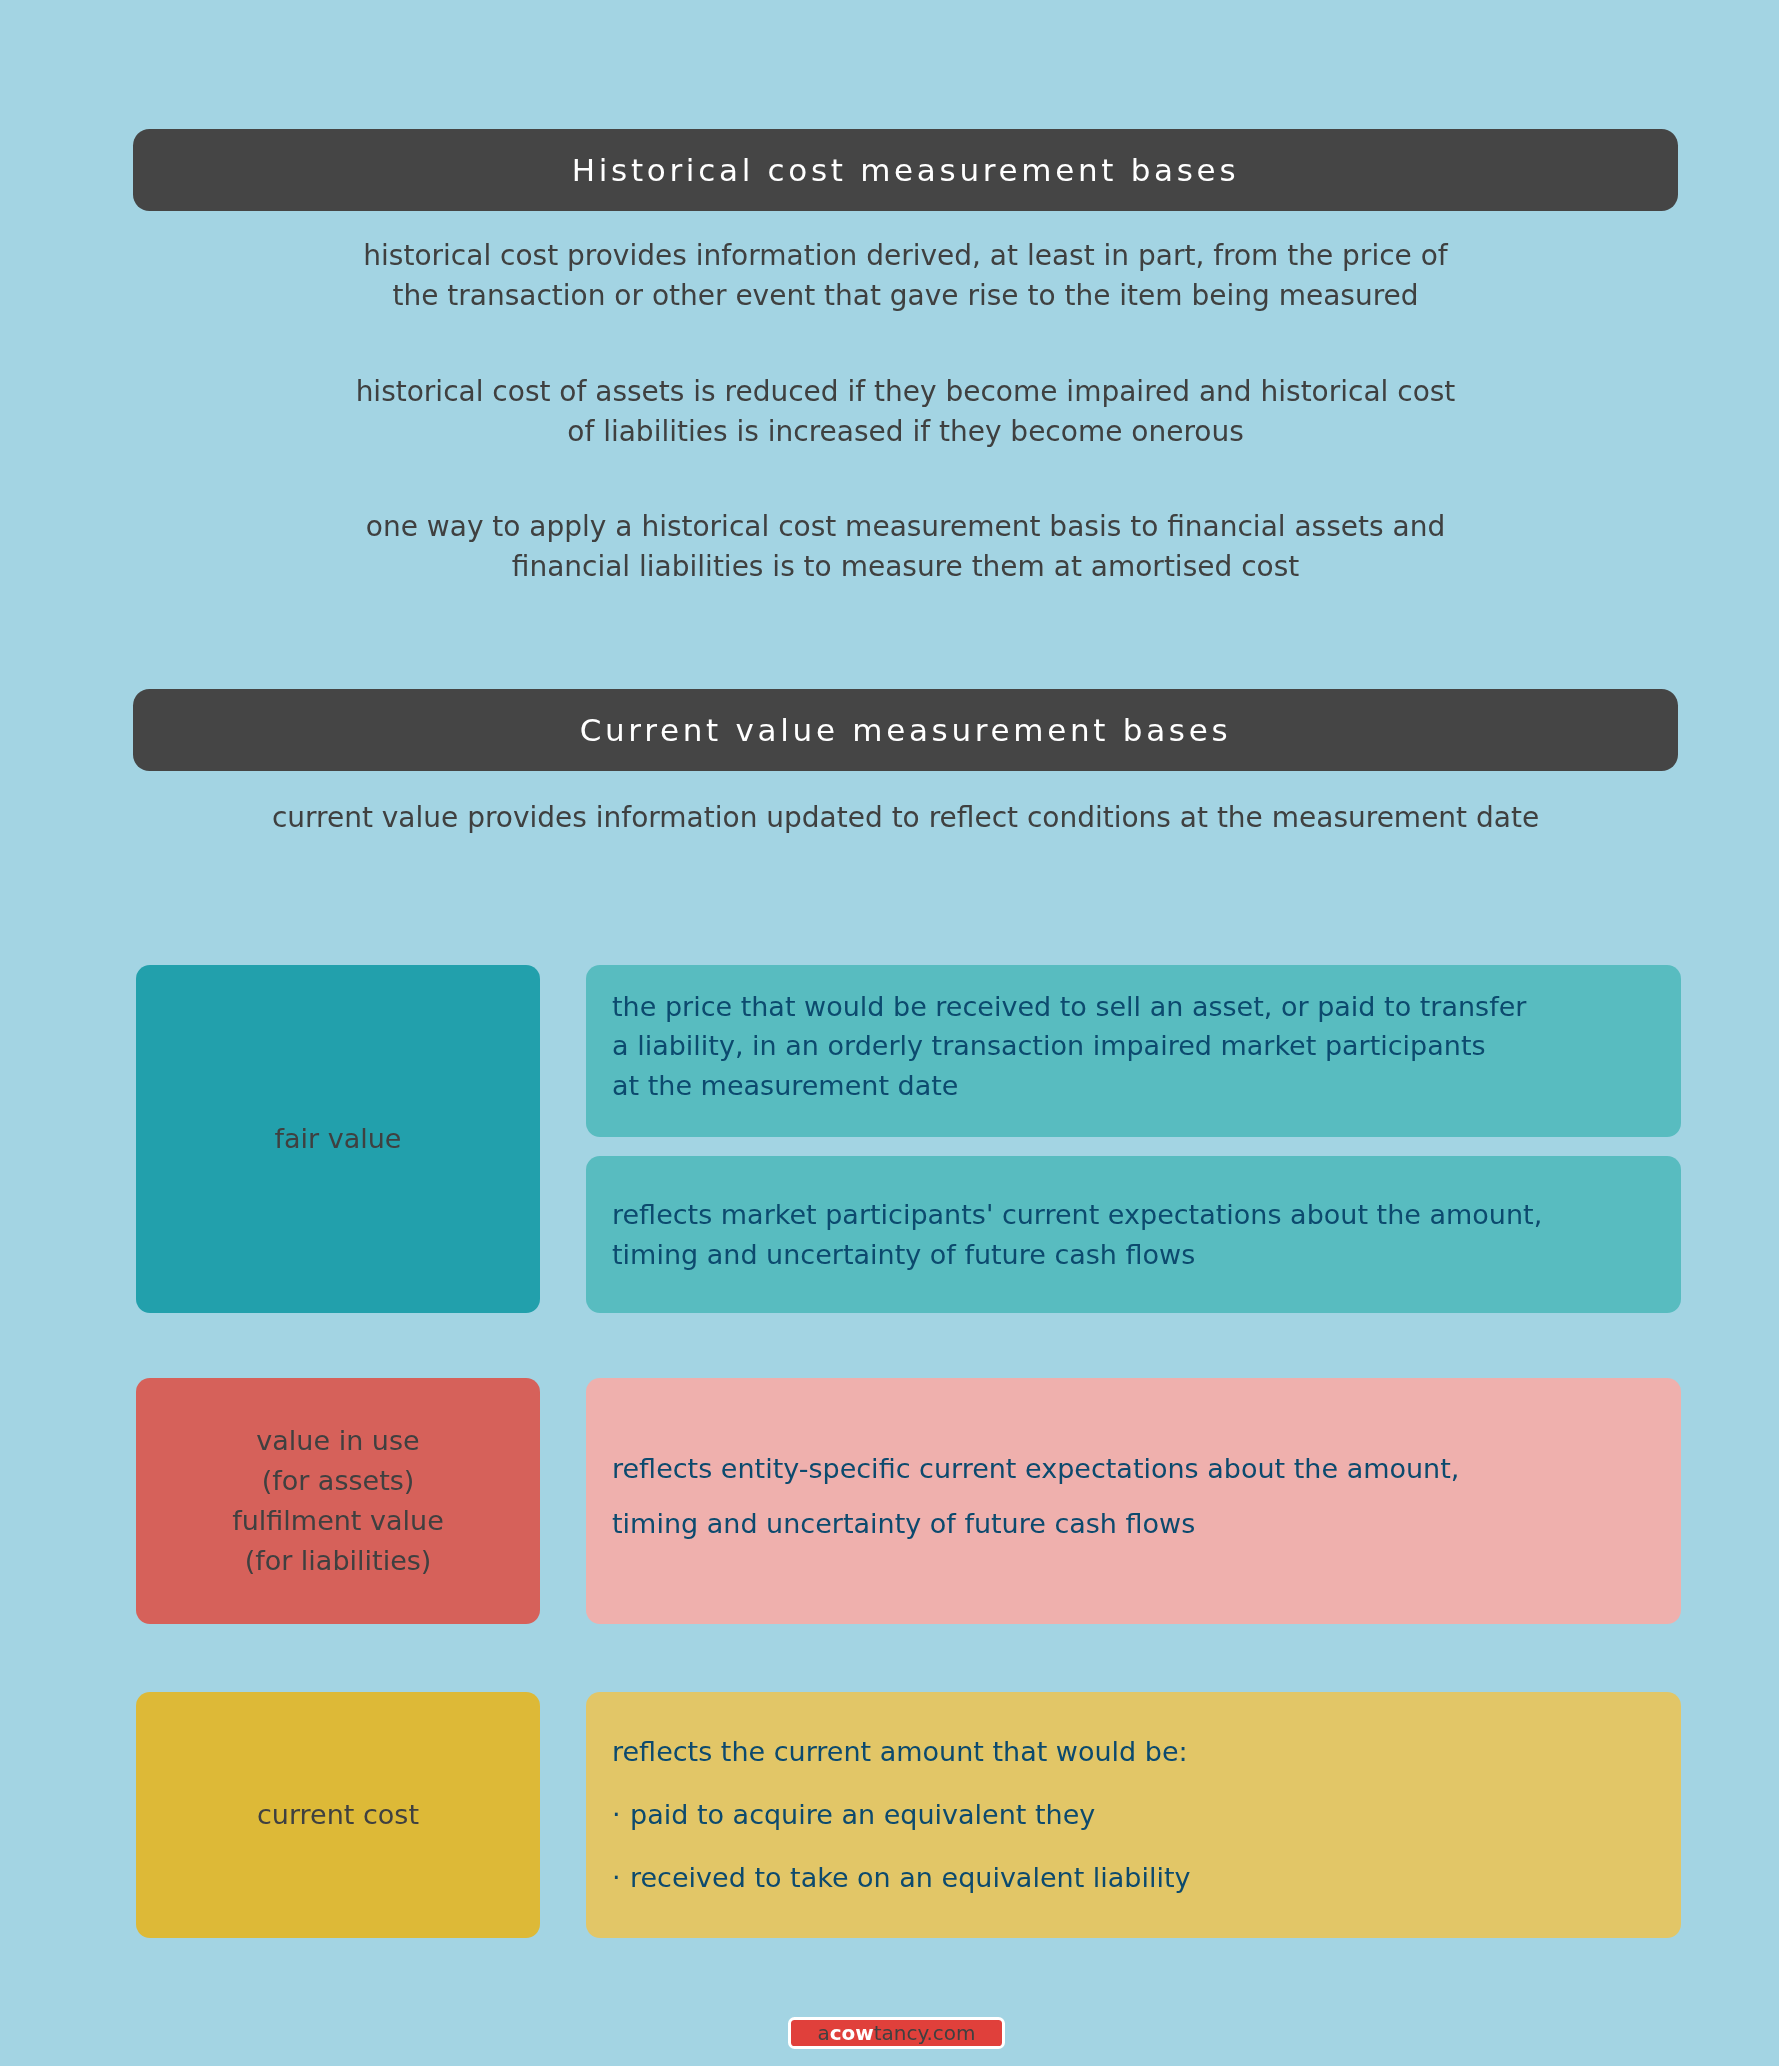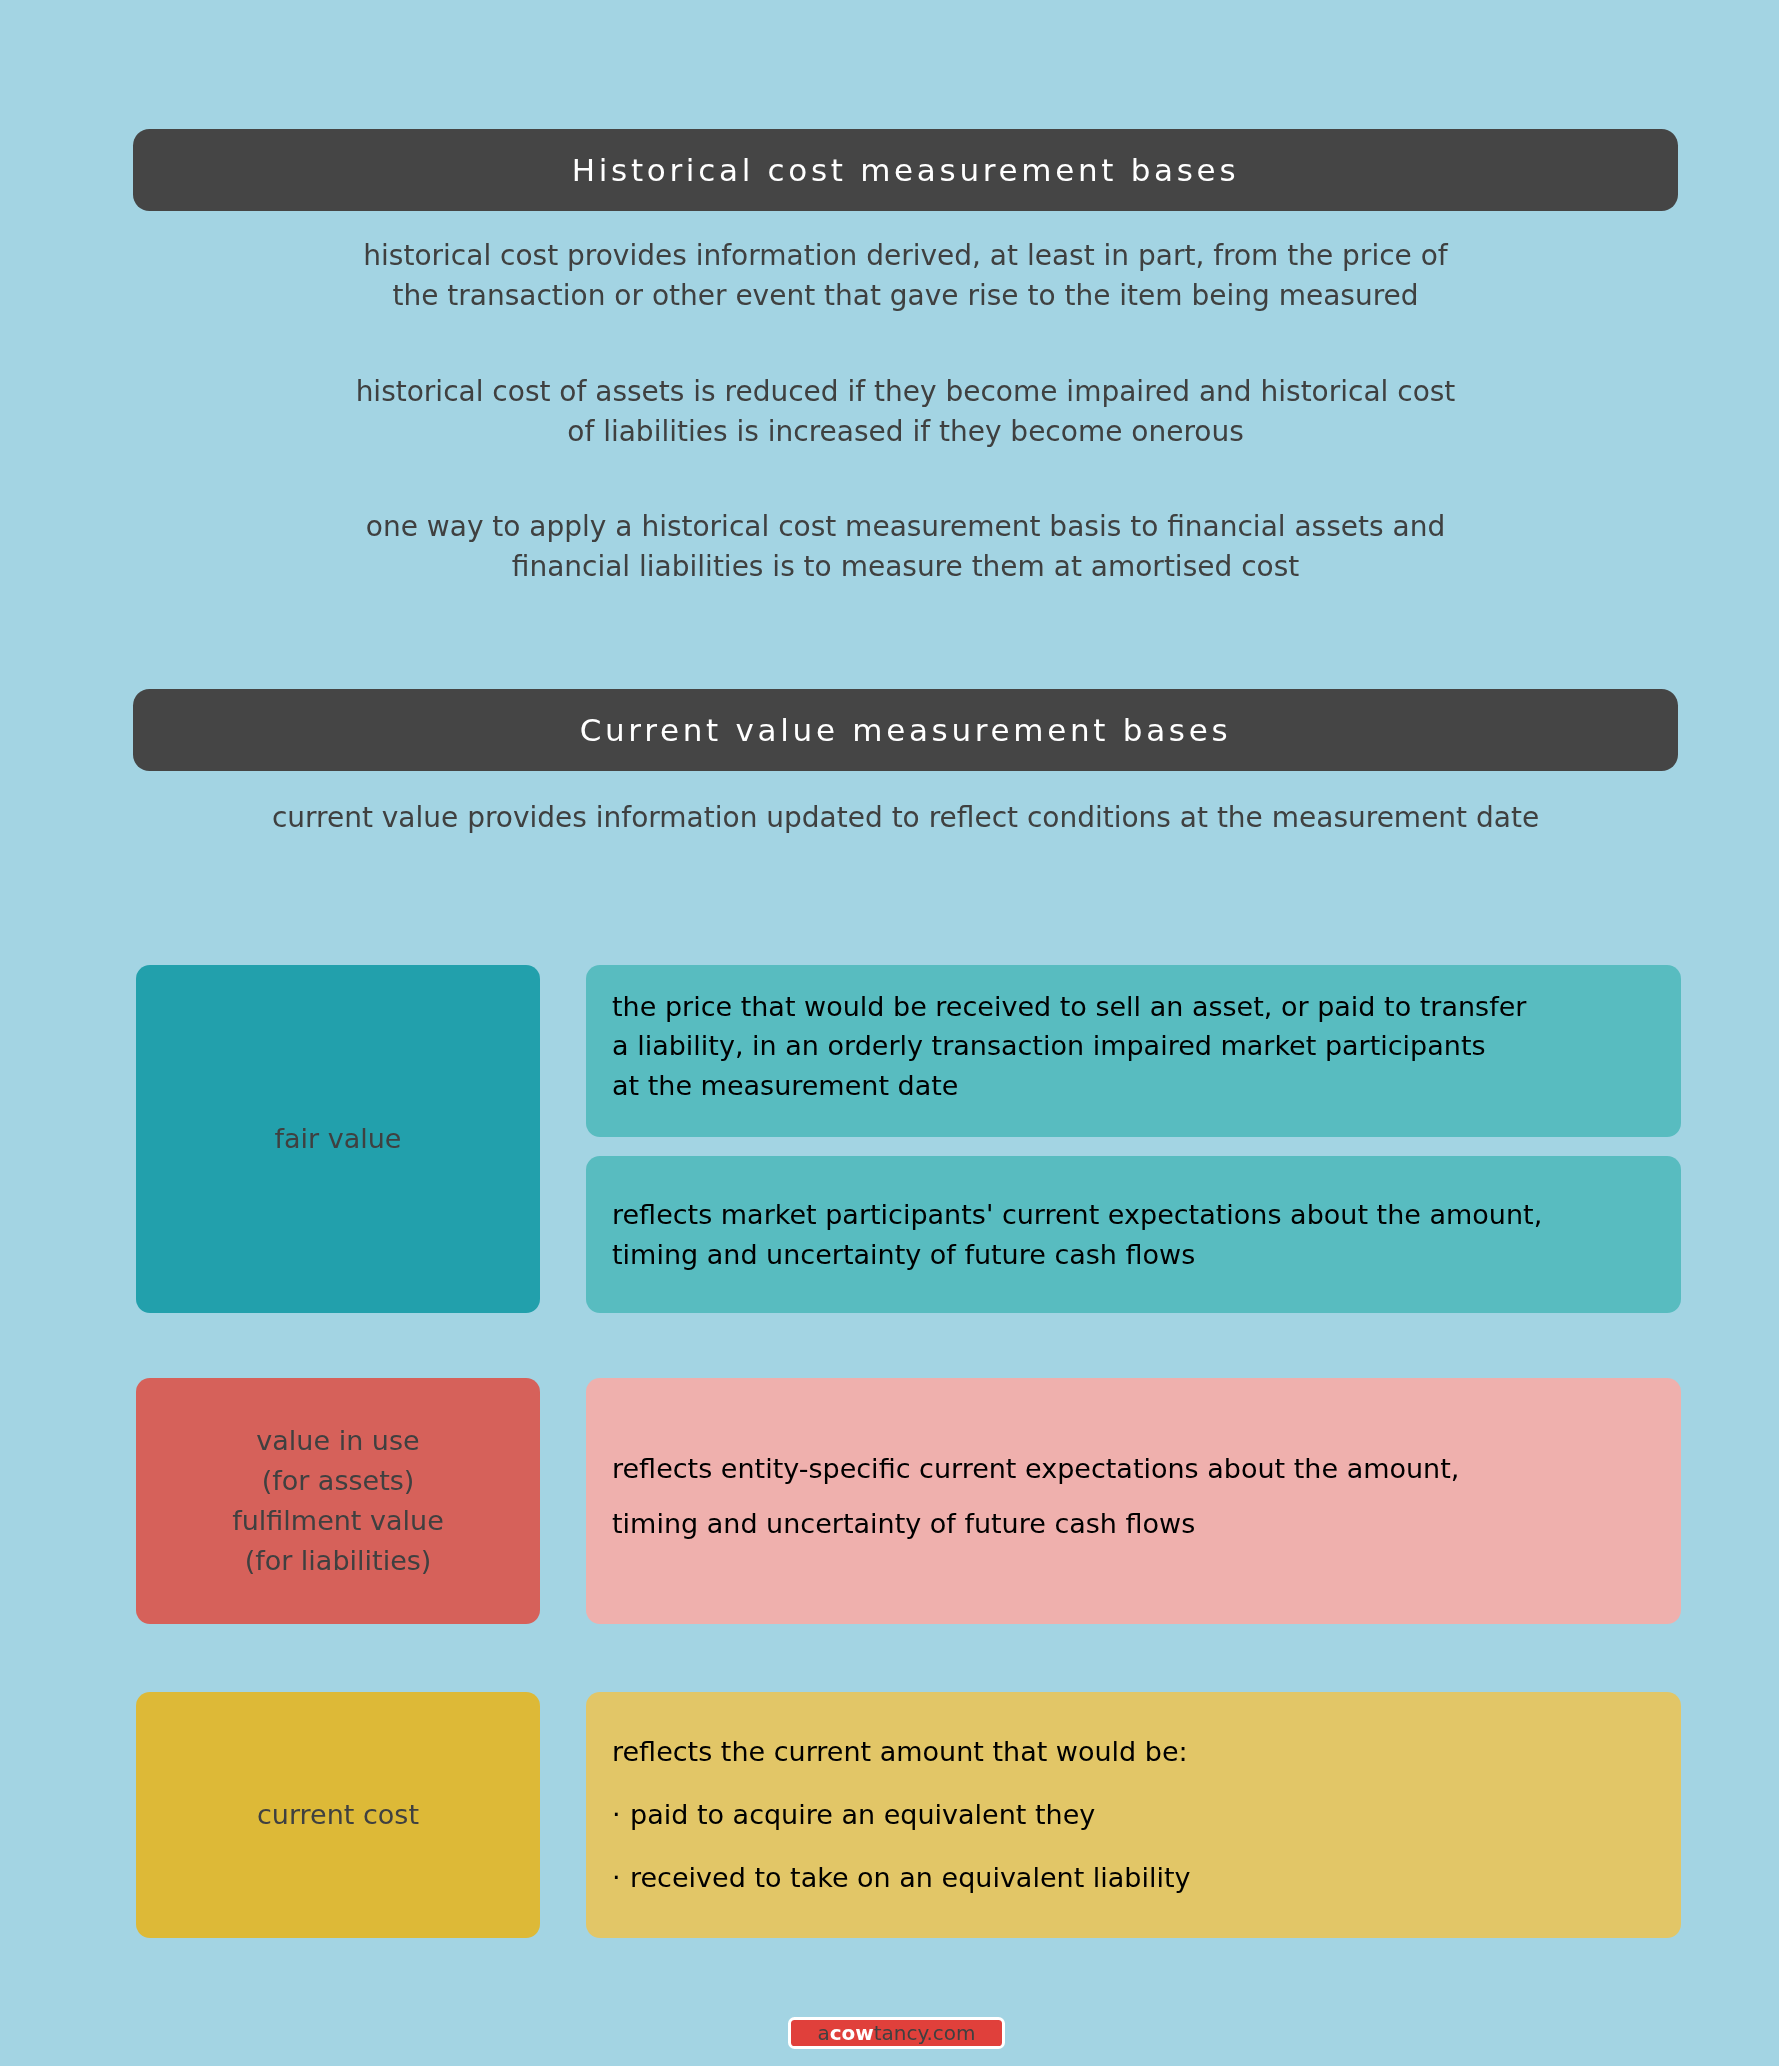--- a/index.html
+++ b/index.html
@@ -104,21 +104,21 @@
     flex: 1 1 auto;
     margin-left: 46px;
     display: flex;
     flex-direction: column;
     justify-content: space-between;
     box-sizing: border-box;
   }
 
   .detail-card {
     border-radius: 14px;
-    color: #000000;
+    color: #0c4a6e;
     font-size: 27px;
     line-height: 1.48;
     padding: 19px 25px 28px 26px;
     box-sizing: border-box;
     font-family: "DejaVu Sans", sans-serif;
   }
   .detail-card.teal-light { background: #58bcc0; }
   .detail-card.pink       { background: #efb0ad; gap: 15px; }
   .detail-card.gold-light { background: #e2c667; }
 

